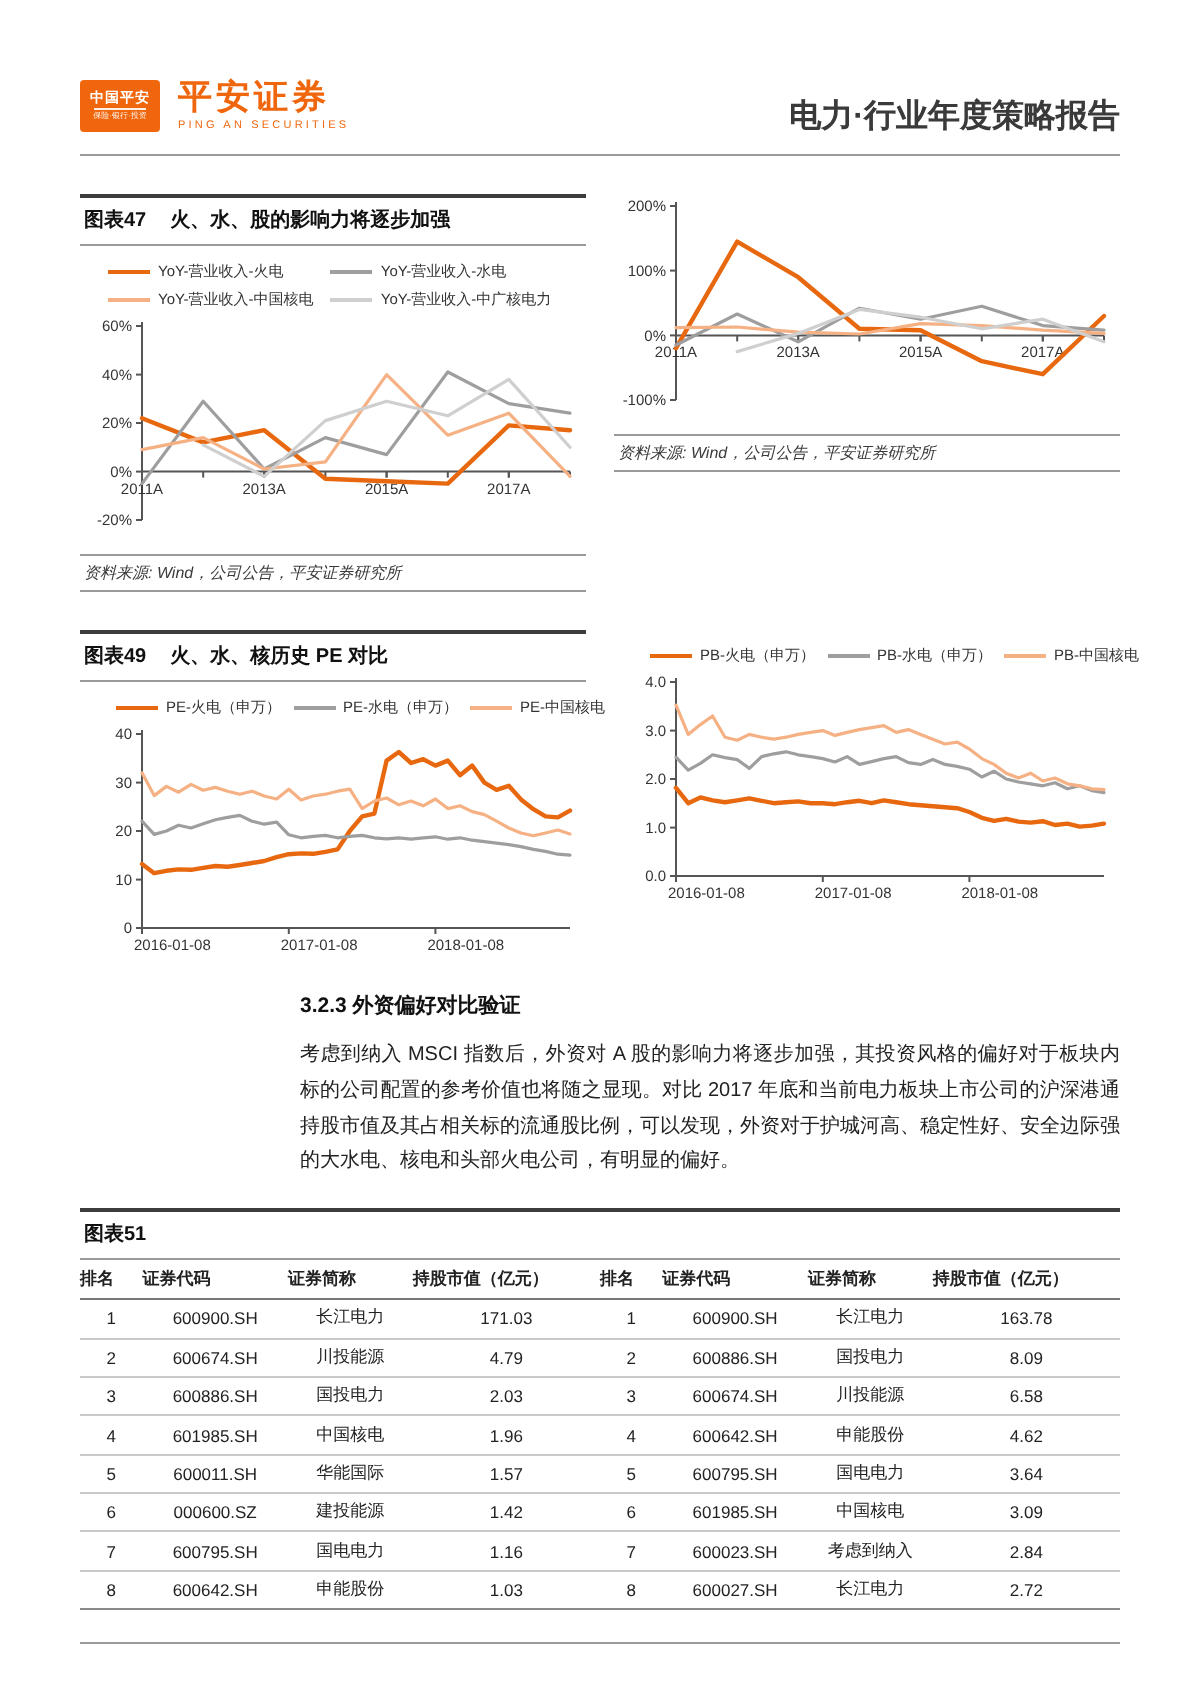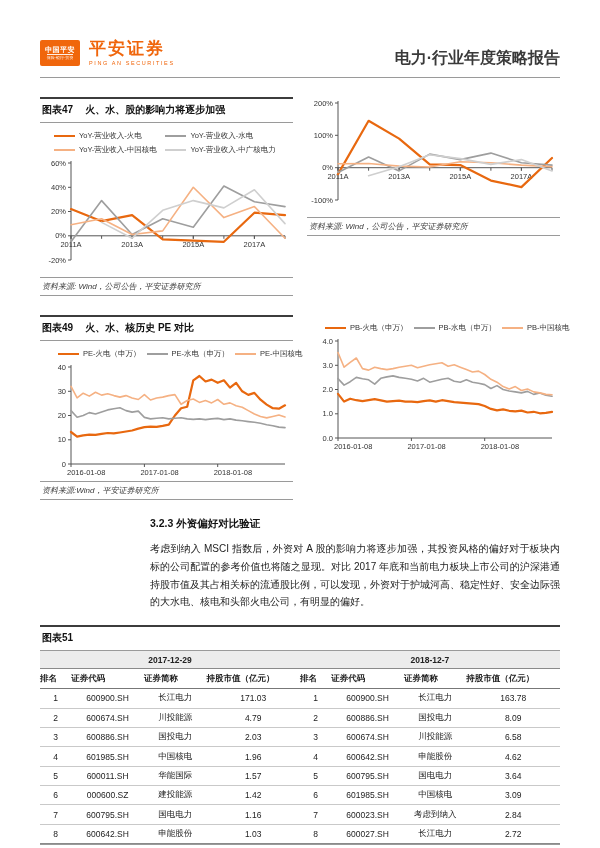--- a/index.html
+++ b/index.html
@@ -199,21 +199,20 @@
           <line x1="31.0" y1="103.0" x2="31.0" y2="106.0" stroke="#555" stroke-width="1"></line>
           <text class="tk" x="27.0" y="114.0" text-anchor="start">2016-01-08</text>
           <line x1="104.4" y1="103.0" x2="104.4" y2="106.0" stroke="#555" stroke-width="1"></line>
           <text class="tk" x="100.4" y="114.0" text-anchor="start">2017-01-08</text>
           <line x1="177.7" y1="103.0" x2="177.7" y2="106.0" stroke="#555" stroke-width="1"></line>
           <text class="tk" x="173.7" y="114.0" text-anchor="start">2018-01-08</text>
           <polyline points="31.0,71.0 37.1,75.6 43.2,74.4 49.3,73.7 55.5,73.9 61.6,72.9 67.7,72.0 73.8,72.4 79.9,71.5 86.0,70.5 92.1,69.5 98.3,67.6 104.4,66.1 110.5,65.7 116.6,65.9 122.7,64.9 128.8,63.7 134.9,54.5 141.1,47.2 147.2,45.8 153.3,19.3 159.4,15.0 165.5,20.5 171.6,18.6 177.7,21.8 183.9,19.3 190.0,26.6 196.1,21.8 202.2,30.3 208.3,33.9 214.4,31.9 220.5,38.7 226.7,43.6 232.8,47.2 238.9,47.7 245.0,44.3" fill="none" stroke="#E8680F" stroke-width="2.2" stroke-linejoin="round" stroke-linecap="round"></polyline>
           <polyline points="31.0,49.6 37.1,56.2 43.2,54.5 49.3,51.6 55.5,53.0 61.6,50.9 67.7,48.9 73.8,47.7 79.9,46.7 86.0,49.6 92.1,51.1 98.3,50.1 104.4,56.4 110.5,57.9 116.6,57.2 122.7,56.7 128.8,57.9 134.9,57.2 141.1,56.7 147.2,57.9 153.3,58.4 159.4,57.9 165.5,58.6 171.6,57.9 177.7,57.4 183.9,58.6 190.0,57.9 196.1,59.1 202.2,59.8 208.3,60.6 214.4,61.3 220.5,62.3 226.7,63.7 232.8,64.7 238.9,66.1 245.0,66.6" fill="none" stroke="#9E9E9E" stroke-width="1.6" stroke-linejoin="round" stroke-linecap="round"></polyline>
           <polyline points="31.0,25.4 37.1,36.8 43.2,32.2 49.3,35.1 55.5,31.2 61.6,34.1 67.7,32.7 73.8,34.6 79.9,36.1 86.0,34.6 92.1,37.0 98.3,38.5 104.4,33.6 110.5,39.0 116.6,37.0 122.7,36.1 128.8,34.6 134.9,33.6 141.1,43.3 147.2,39.5 153.3,38.0 159.4,41.4 165.5,39.5 171.6,41.9 177.7,38.5 183.9,43.3 190.0,41.9 196.1,44.8 202.2,46.3 208.3,49.6 214.4,53.0 220.5,55.5 226.7,56.9 232.8,55.5 238.9,54.0 245.0,56.0" fill="none" stroke="#F5B183" stroke-width="1.6" stroke-linejoin="round" stroke-linecap="round"></polyline>
         </svg>
-      <div class="fig-src">资料来源:Wind，平安证券研究所</div>
     </div>
     <div class="figure">
       <div class="legend row3">
           <span class="lgi">
             <i class="lgm" style="background:#E8680F"></i>
             <span>PB-火电（申万）</span>
           </span>
           <span class="lgi">
             <i class="lgm" style="background:#9E9E9E"></i>
             <span>PB-水电（申万）</span>
@@ -263,24 +262,20 @@
         <col style="width:6%">
           <col style="width:14%">
           <col style="width:12%">
           <col style="width:18%">
         <col style="width:6%">
           <col style="width:14%">
           <col style="width:12%">
           <col style="width:18%">
       </colgroup>
       <thead>
-        <tr class="grp">
-          <td colspan="4">2017-12-29</td>
-          <td colspan="4">2018-12-7</td>
-        </tr>
         <tr>
           <th>排名</th>
           <th>证券代码</th>
           <th>证券简称</th>
           <th>持股市值（亿元）</th>
           <th>排名</th>
           <th>证券代码</th>
           <th>证券简称</th>
           <th>持股市值（亿元）</th>
         </tr>

